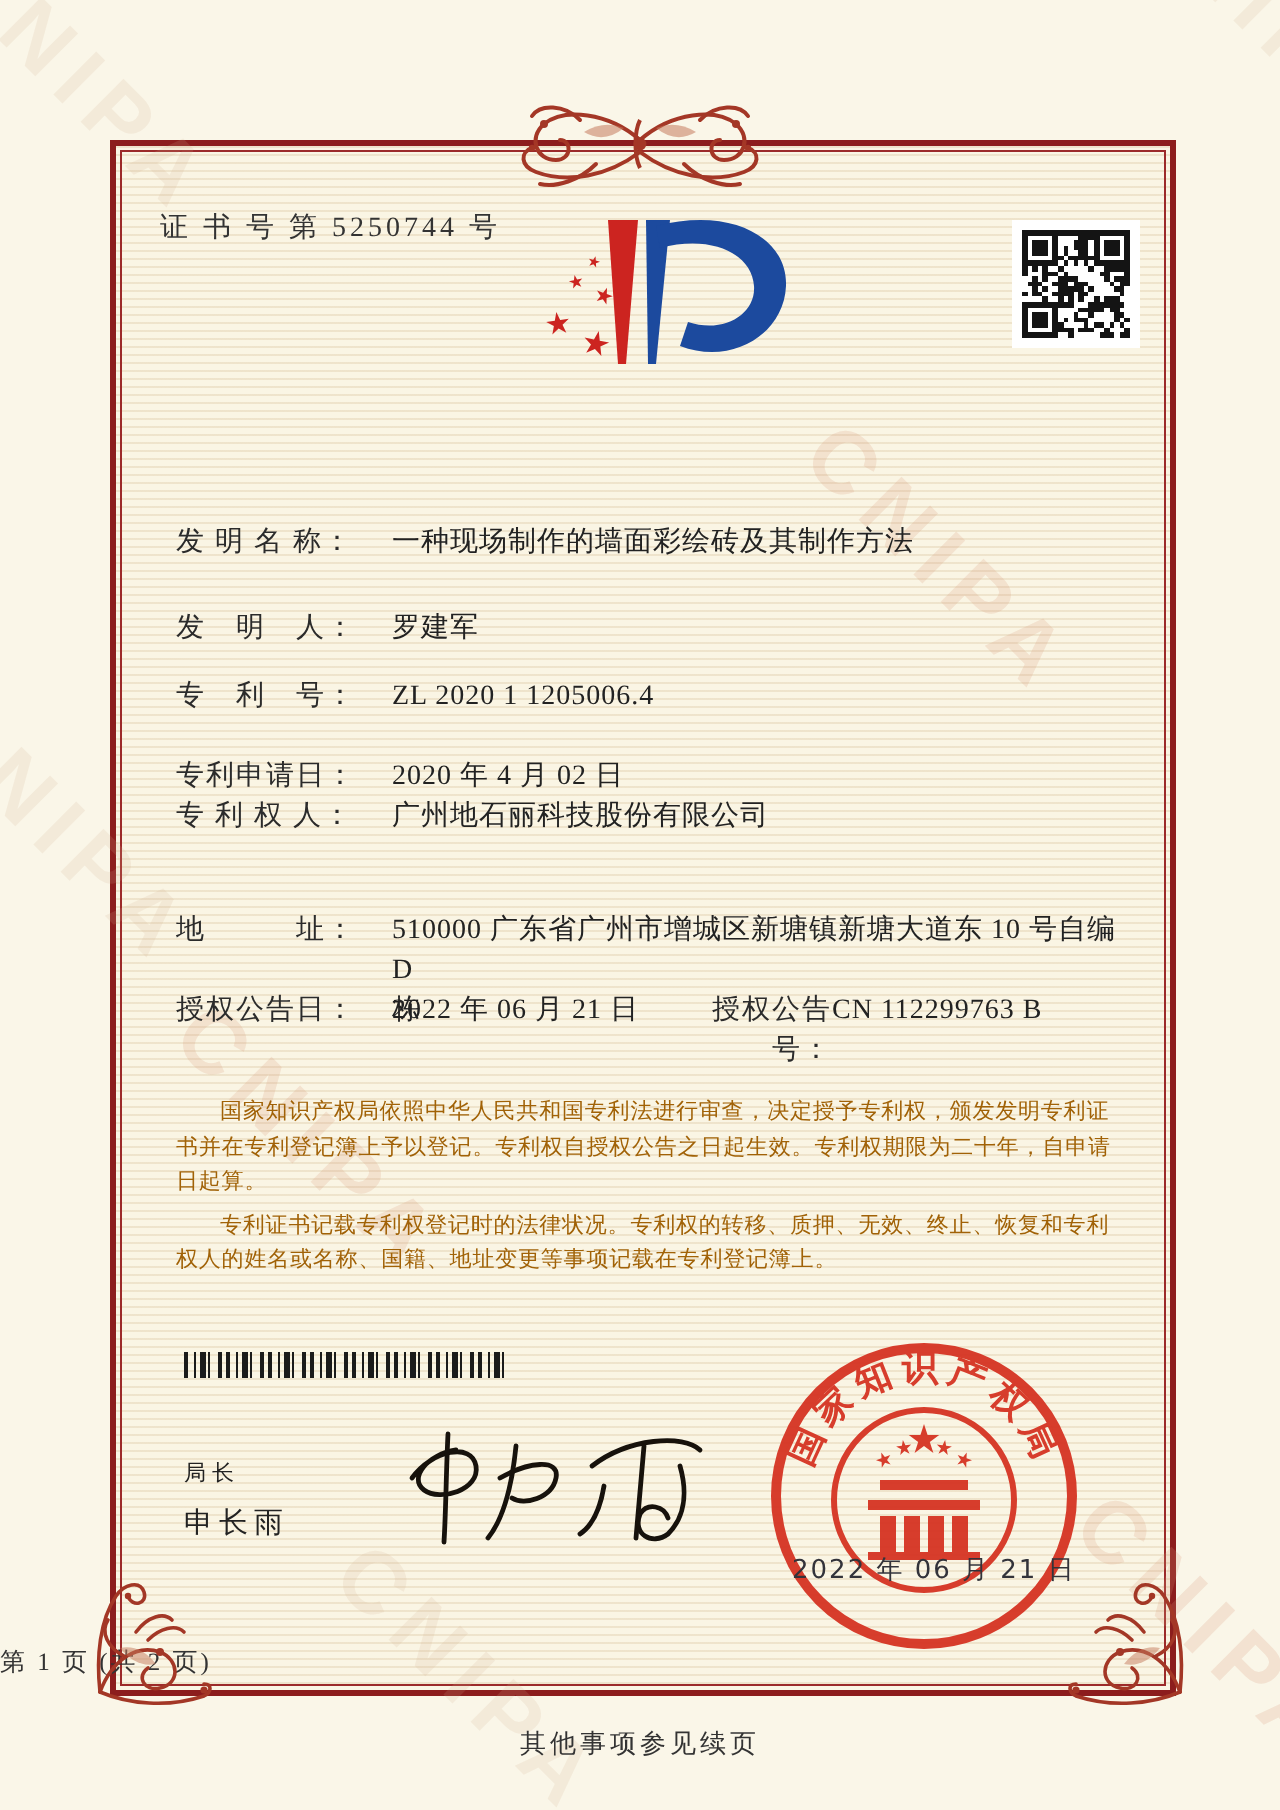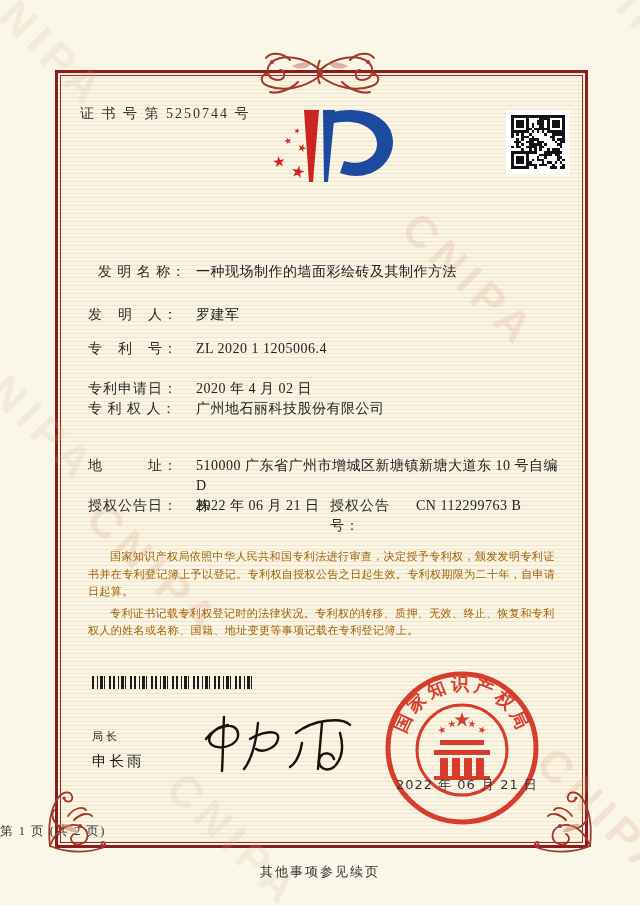--- a/index.html
+++ b/index.html
@@ -609,21 +609,21 @@
           <div class="on"></div>
           <div class="on"></div>
           <div class="on"></div>
           <div></div>
           <div class="on"></div>
           <div class="on"></div>
         </div>
     </div>
 
 
-    <div class="row" style="top:262px;text-align:center;">
+    <div class="row" style="top:262px;">
       <span class="lbl">发 明 名 称：</span>
       <span class="val">一种现场制作的墙面彩绘砖及其制作方法</span>
     </div>
     <div class="row" style="top:305px;">
       <span class="lbl">发　明　人：</span>
       <span class="val">罗建军</span>
     </div>
     <div class="row" style="top:339px;">
       <span class="lbl">专　利　号：</span>
       <span class="val">ZL 2020 1 1205006.4</span>
@@ -640,21 +640,21 @@
       <span class="lbl">地　　　址：</span>
       <span class="val addr-wrap">
         <span>510000 广东省广州市增城区新塘镇新塘大道东 10 号自编 D</span><br>
         <span>栋</span>
       </span>
     </div>
     <div class="row" style="top:496px;">
       <span class="lbl">授权公告日：</span>
       <span class="val">2022 年 06 月 21 日</span>
     </div>
-    <div class="row right-pair" style="top:496px;">
+    <div class="row right-pair" style="top:496px;text-align:right;">
       <span class="lbl">授权公告号：</span>
       <span class="val">CN 112299763 B</span>
     </div>
 
     <div class="paras">
       <p>国家知识产权局依照中华人民共和国专利法进行审查，决定授予专利权，颁发发明专利证书并在专利登记簿上予以登记。专利权自授权公告之日起生效。专利权期限为二十年，自申请日起算。</p>
       <p>专利证书记载专利权登记时的法律状况。专利权的转移、质押、无效、终止、恢复和专利权人的姓名或名称、国籍、地址变更等事项记载在专利登记簿上。</p>
     </div>
 
     <div class="barcode"></div>

